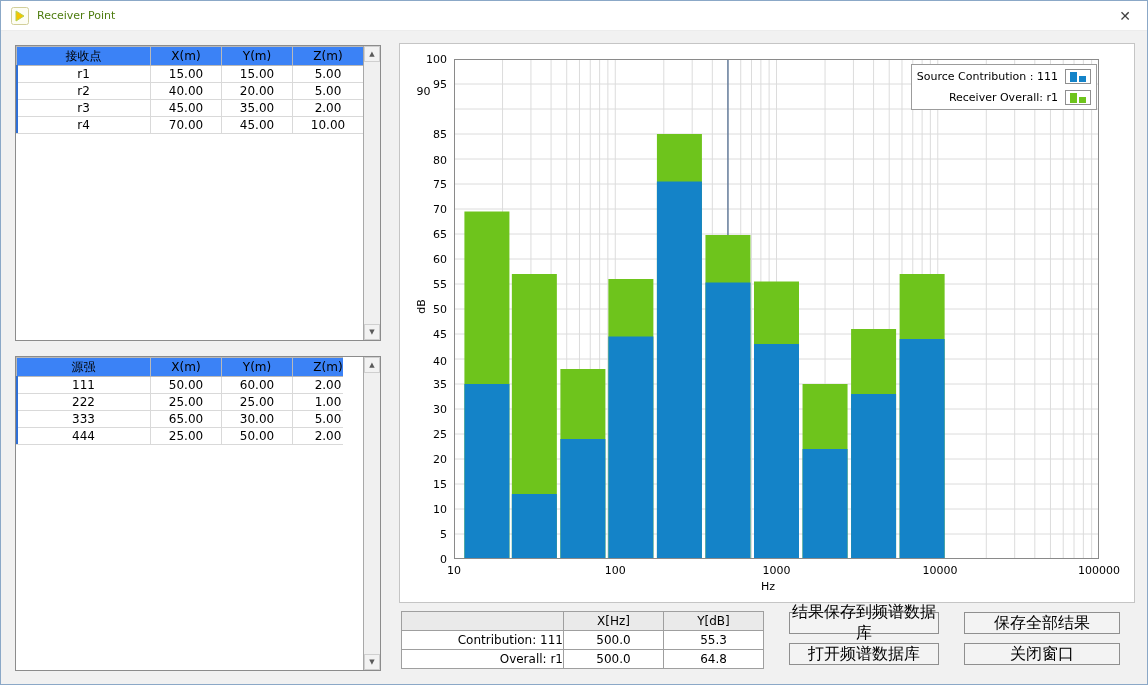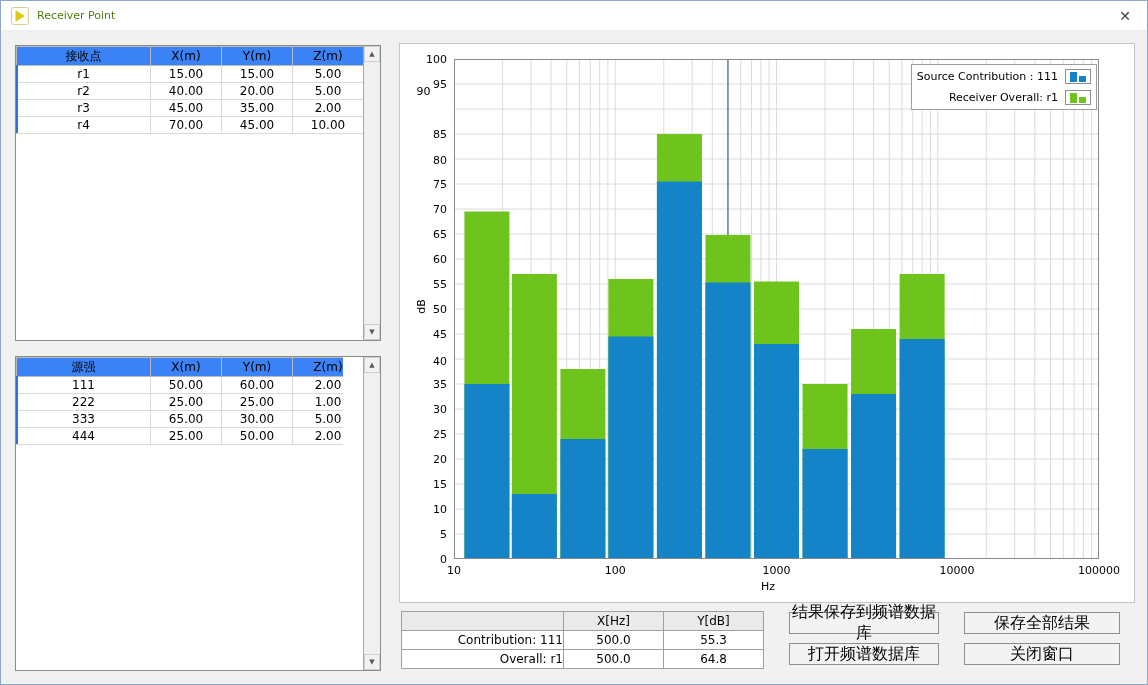--- a/index.html
+++ b/index.html
@@ -304,21 +304,21 @@
         <div class="ytick" style="top: 159px;">70</div>
         <div class="ytick" style="top: 134px;">75</div>
         <div class="ytick" style="top: 94px; margin-top: 16px;">80</div>
         <div class="ytick" style="top: 84px;">85</div>
         <div class="ytick" style="top: 41px; text-align: center;">90</div>
         <div class="ytick" style="top: 34px;">95</div>
         <div class="ytick" style="top: 9px;">100</div>
         <div class="xtick" style="left: 22px;">10</div>
         <div class="xtick" style="left: 183.25px;">100</div>
         <div class="xtick" style="left: 344.5px;">1000</div>
-        <div class="xtick" style="left: 525px;">10000</div>
+        <div class="xtick" style="left: 508px;">10000</div>
         <div class="xtick" style="left: 667px;">100000</div>
       </div>
 
     <table class="cursor-table">
       <colgroup>
           <col class="k0">
           <col class="kn">
           <col class="kn">
         </colgroup>
       <thead>

